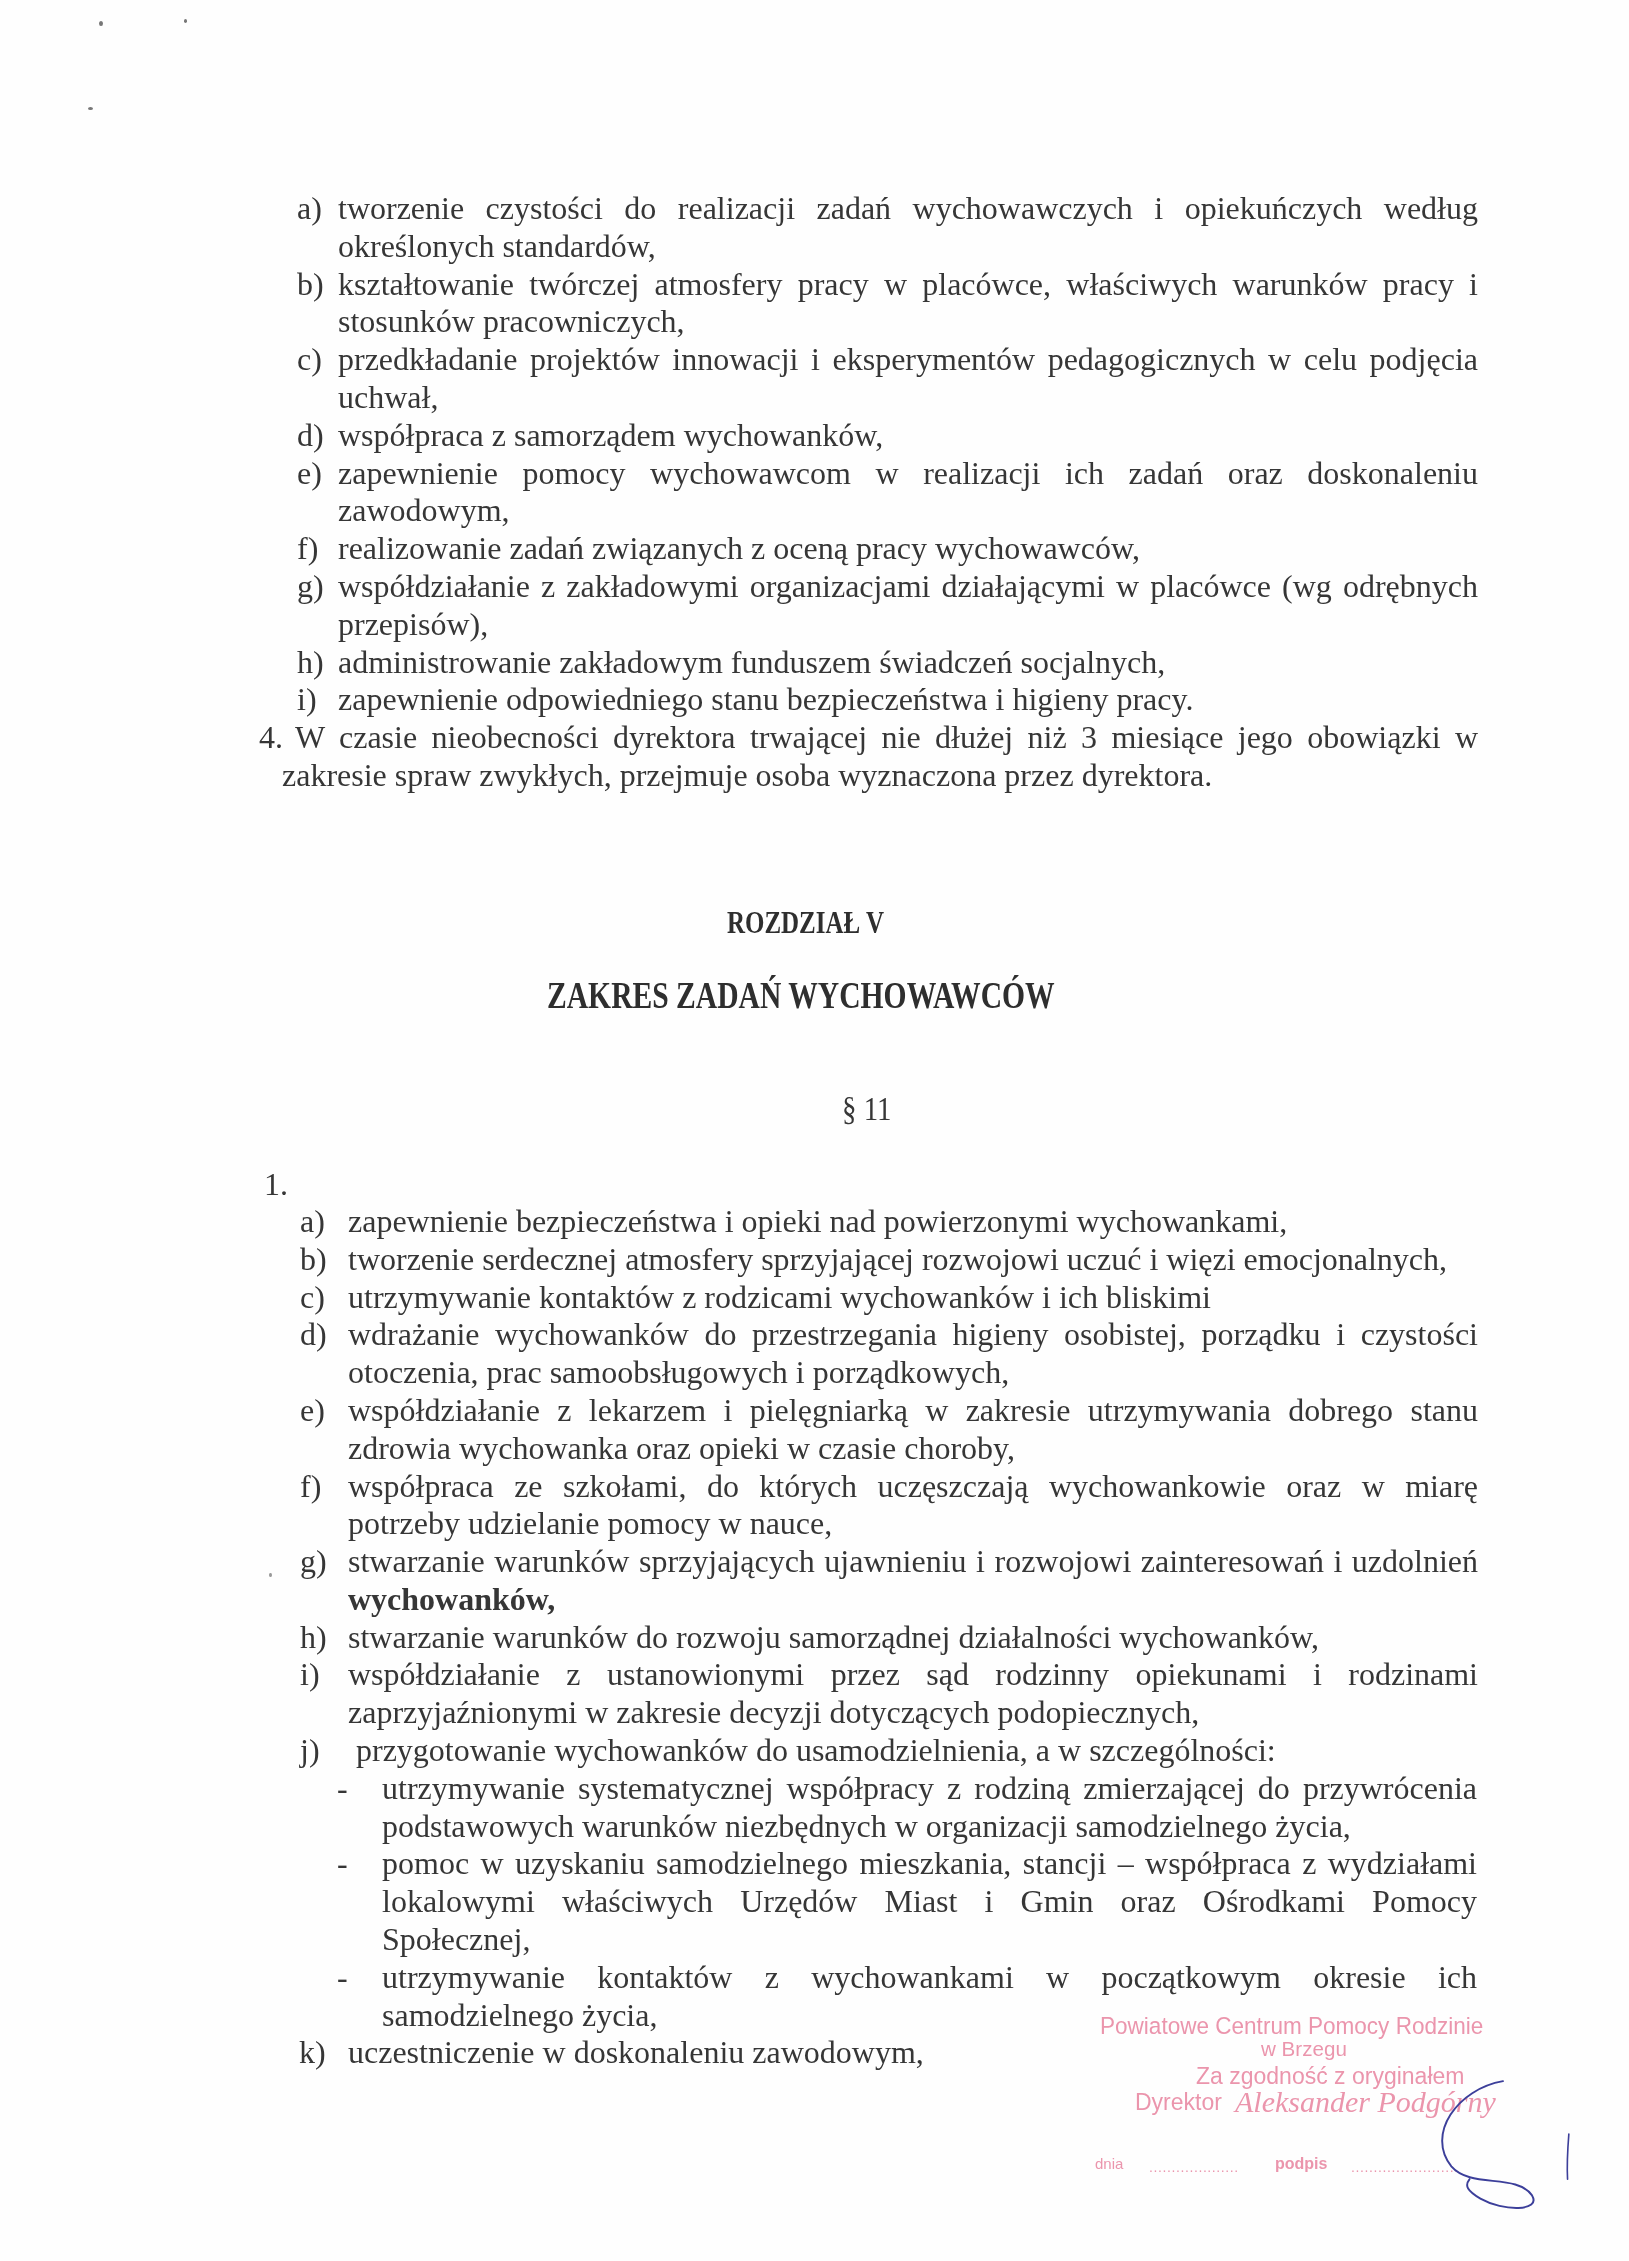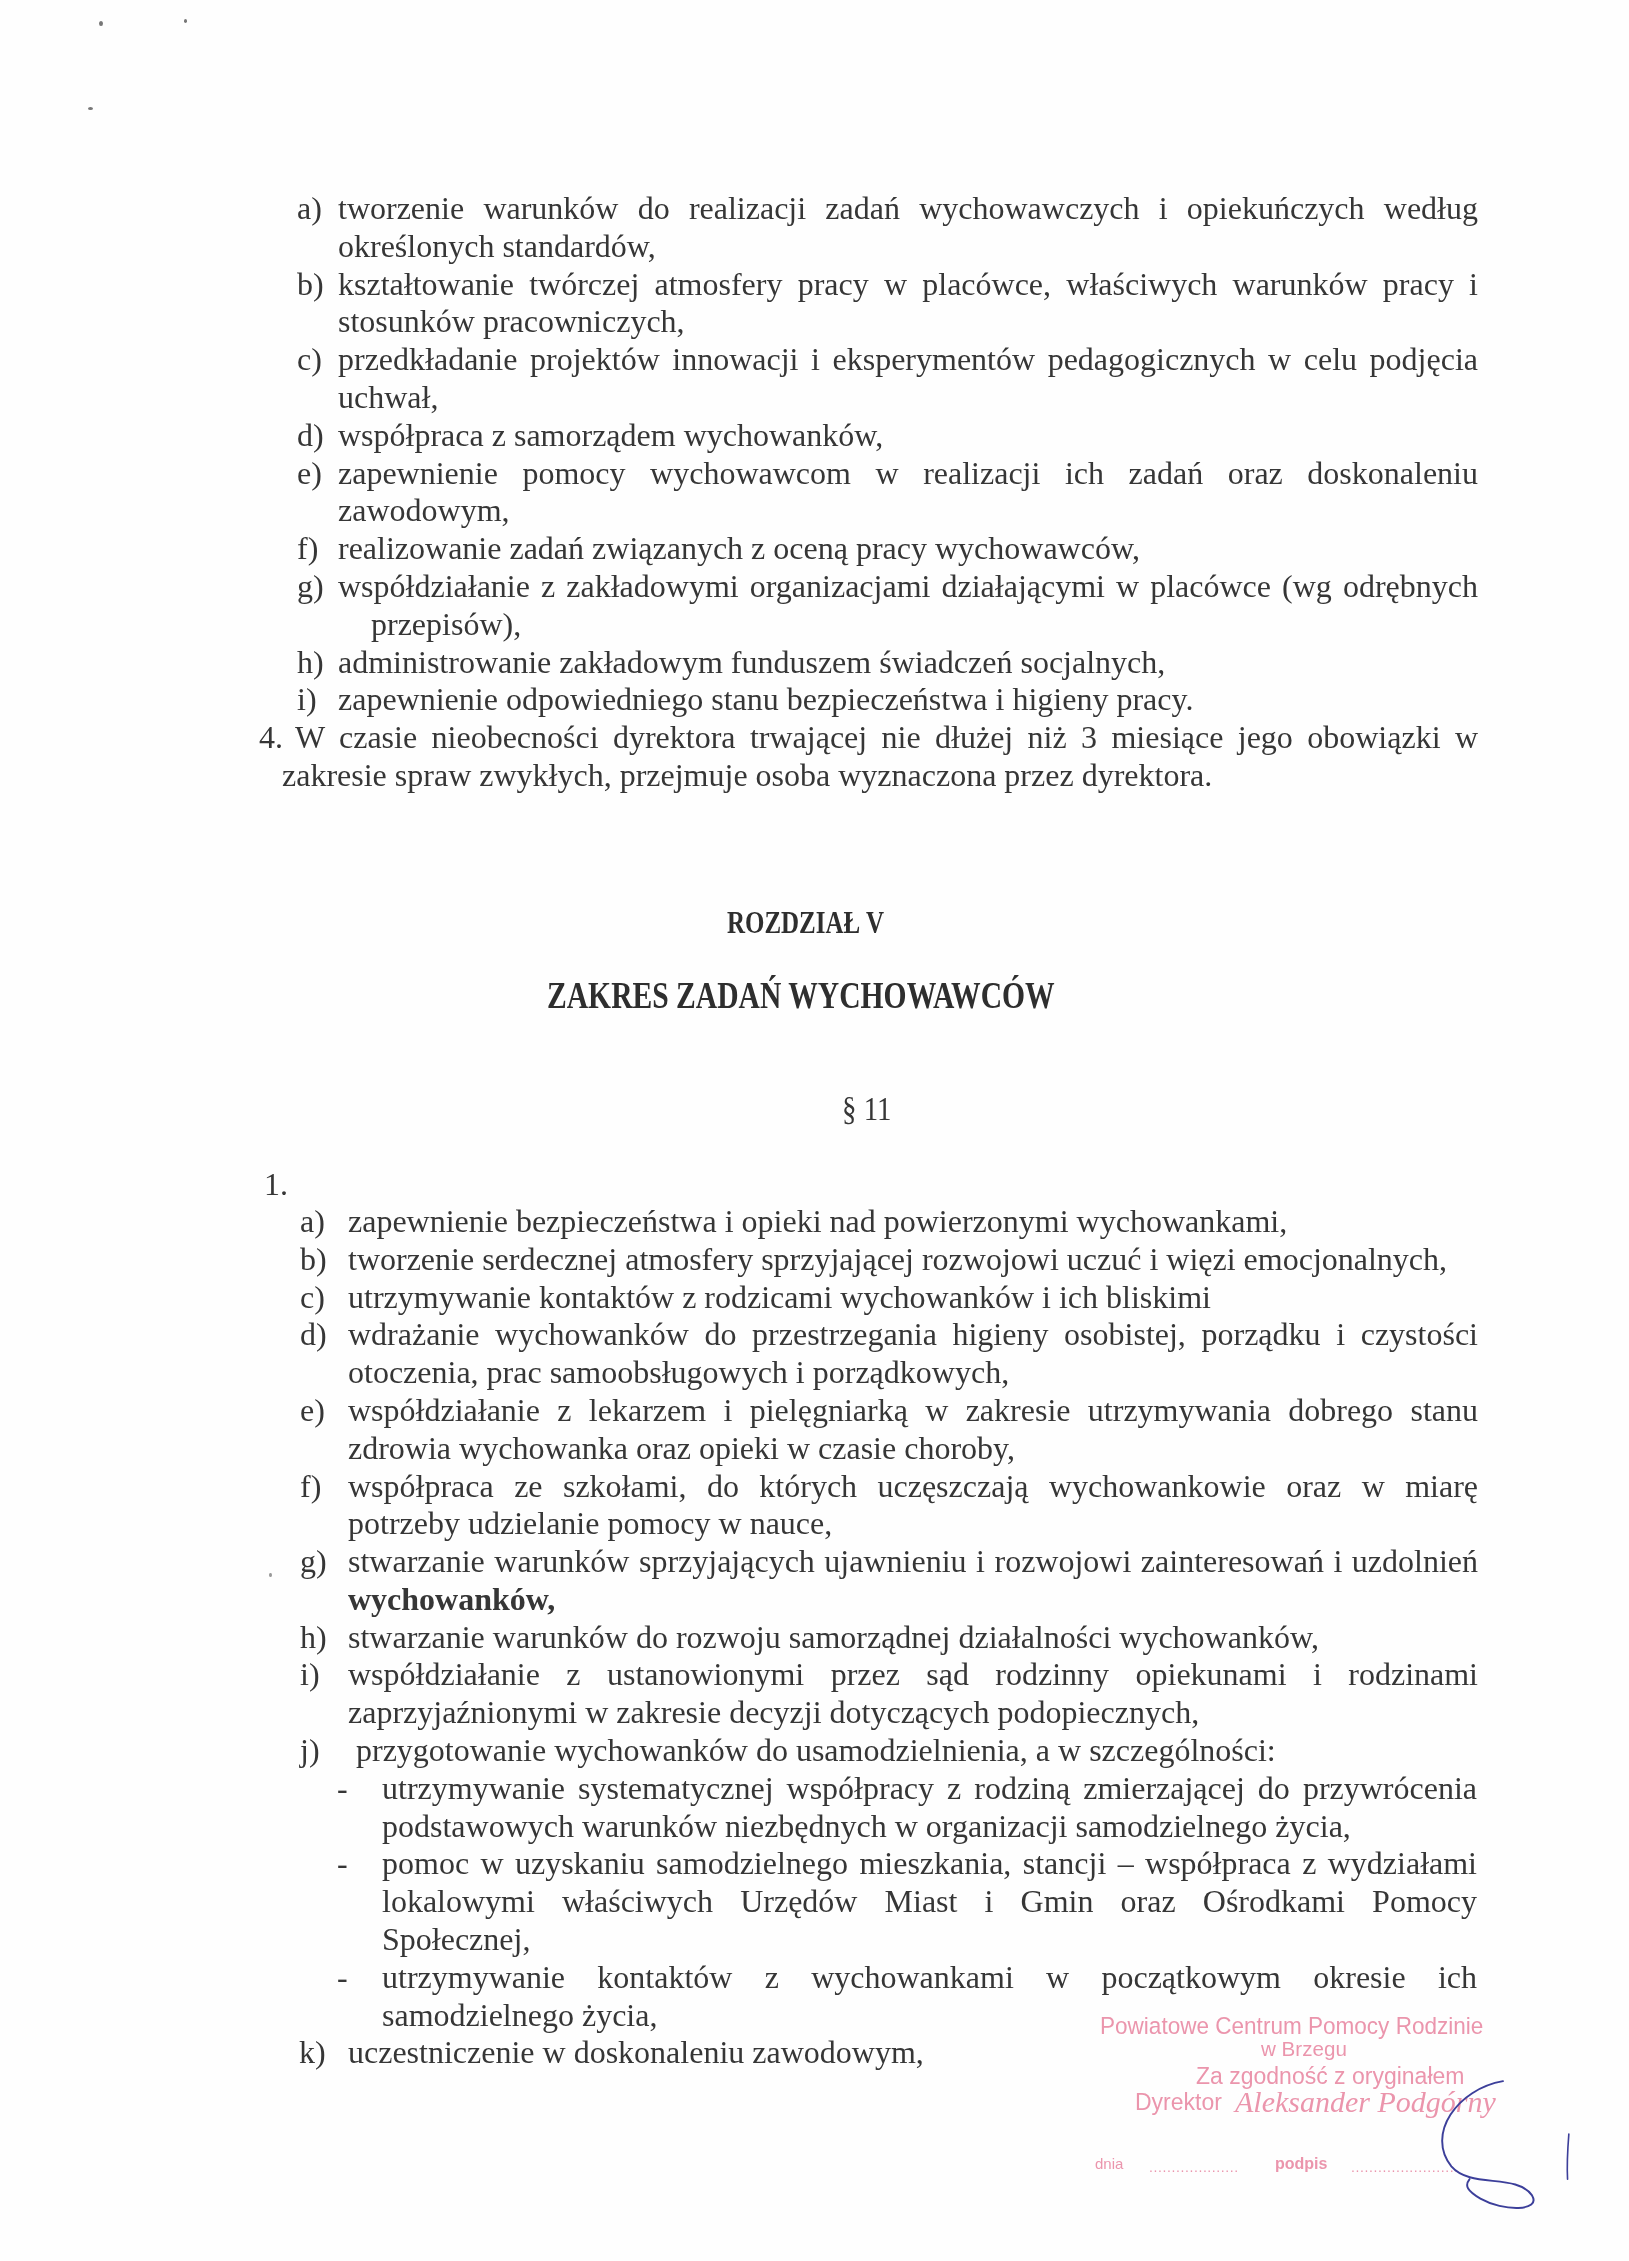--- a/index.html
+++ b/index.html
@@ -19,21 +19,21 @@
 <div class="page">
 
   <div class="speck" style="left:99px;top:21px;width:3.9px;height:5.2px;"></div>
   <div class="speck" style="left:184px;top:19.3px;width:3.2px;height:3.9px;"></div>
   <div class="speck" style="left:88px;top:107px;width:5.2px;height:3.2px;"></div>
   <div class="speck" style="left:269px;top:1573px;width:2.6px;height:3.9px;background:#999;"></div>
 
   <div id="prev-list">
       <div>
         <div class="lbl" style="left: 297px; top: 192px;">a)</div>
-        <div class="ln just" style="left: 338px; top: 192px; width: 1140px;">tworzenie warunków do realizacji zadań wychowawczych i opiekuńczych według</div>
+        <div class="ln just" style="left: 338px; top: 192px; width: 1140px;">tworzenie czystości do realizacji zadań wychowawczych i opiekuńczych według</div>
         <div class="ln" style="left: 338px; top: 230px;">określonych standardów,</div>
       </div>
       <div>
         <div class="lbl" style="left: 297px; top: 268px;">b)</div>
         <div class="ln just" style="left: 338px; top: 268px; width: 1140px;">kształtowanie twórczej atmosfery pracy w placówce, właściwych warunków pracy i</div>
         <div class="ln" style="left: 338px; top: 305px;">stosunków pracowniczych,</div>
       </div>
       <div>
         <div class="lbl" style="left: 297px; top: 343px;">c)</div>
         <div class="ln just" style="left: 338px; top: 343px; width: 1140px;">przedkładanie projektów innowacji i eksperymentów pedagogicznych w celu podjęcia</div>
@@ -48,21 +48,21 @@
         <div class="ln just" style="left: 338px; top: 457px; width: 1140px;">zapewnienie pomocy wychowawcom w realizacji ich zadań oraz doskonaleniu</div>
         <div class="ln" style="left: 338px; top: 494px;">zawodowym,</div>
       </div>
       <div>
         <div class="lbl" style="left: 297px; top: 532px;">f)</div>
         <div class="ln" style="left: 338px; top: 532px;">realizowanie zadań związanych z oceną pracy wychowawców,</div>
       </div>
       <div>
         <div class="lbl" style="left: 297px; top: 570px;">g)</div>
         <div class="ln just" style="left: 338px; top: 570px; width: 1140px;">współdziałanie z zakładowymi organizacjami działającymi w placówce (wg odrębnych</div>
-        <div class="ln" style="left: 338px; top: 608px; margin-left: 33px;">przepisów),</div>
+        <div class="ln" style="left: 338px; top: 608px;">przepisów),</div>
       </div>
       <div>
         <div class="lbl" style="left: 297px; top: 646px;">h)</div>
         <div class="ln" style="left: 338px; top: 646px;">administrowanie zakładowym funduszem świadczeń socjalnych,</div>
       </div>
       <div>
         <div class="lbl" style="left: 297px; top: 683px;">i)</div>
         <div class="ln" style="left: 338px; top: 683px;">zapewnienie odpowiedniego stanu bezpieczeństwa i higieny pracy.</div>
       </div>
       <div>

